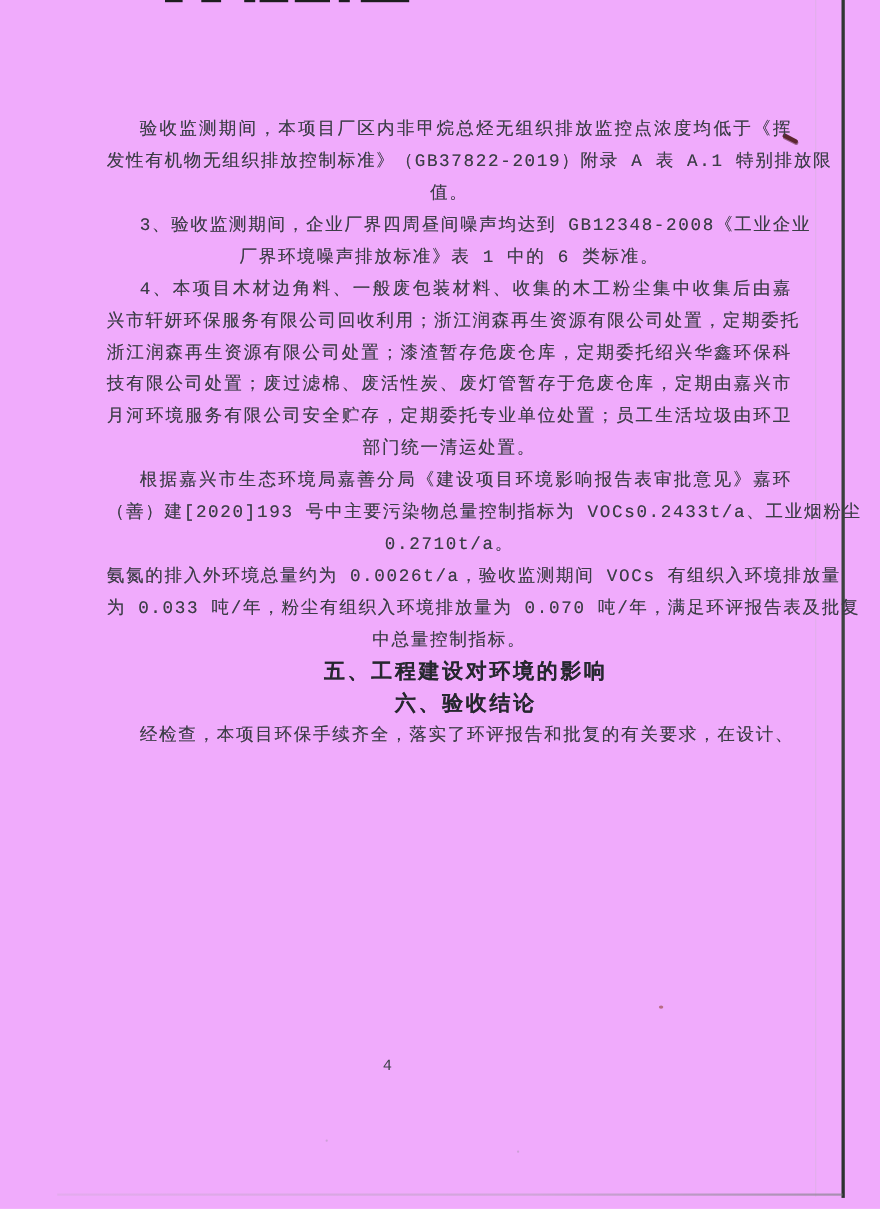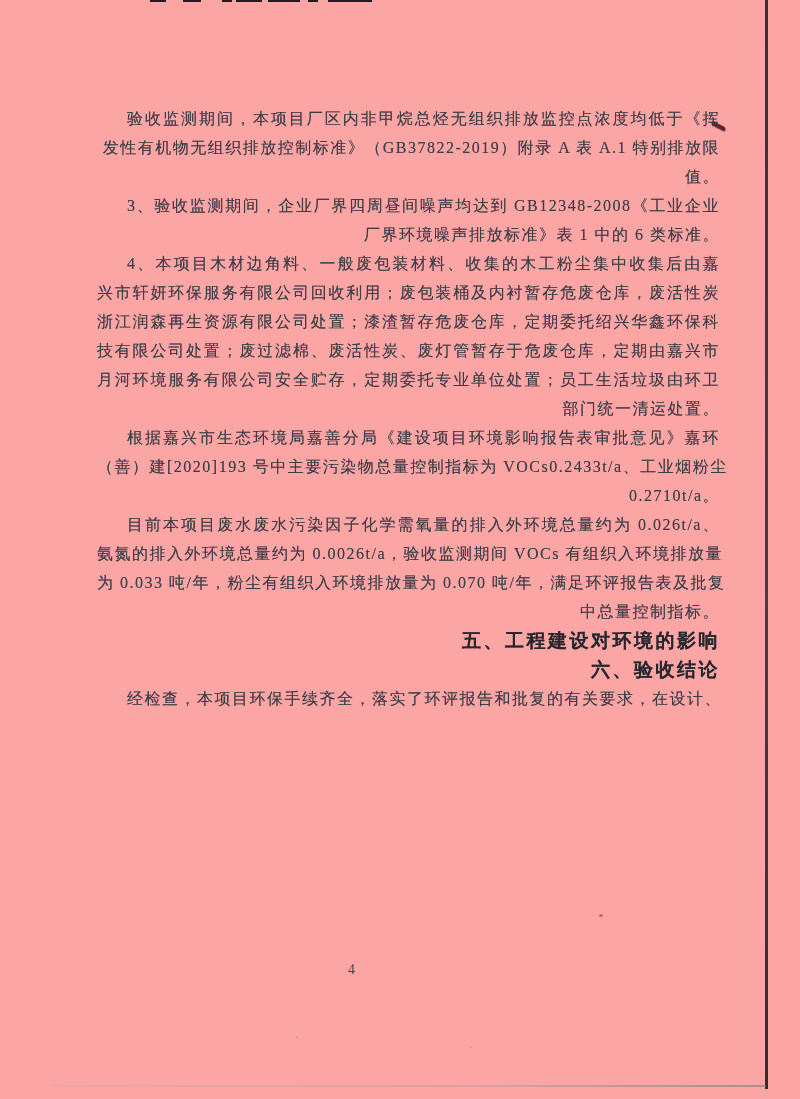--- a/index.html
+++ b/index.html
@@ -4,40 +4,40 @@
 <style>
   html, body {
     margin: 0;
     padding: 0;
     background: #ffffff;
   }
   .page {
     position: relative;
     width: 800px;
     height: 1099px;
-    background: #fca5a5;
+    background: #f0abfc;
     overflow: hidden;
-    font-family: Liberation Serif, serif;
+    font-family: Liberation Mono, monospace;
   }
   
   .doc {
     position: absolute;
     left: 97px;
     top: 104px;
     width: 623px;
     color: #3c3d47;
     font-size: 16px;
     line-height: 29px;
     letter-spacing: 1.5px;
     text-shadow: 0 0 0.5px rgba(60,61,71,0.55);
   }
   .para { margin: 0; }
   .ln {
     white-space: nowrap;
-    text-align: right;
+    text-align: center;
   }
   .ln.justify {
     text-align: justify;
     text-align-last: justify;
   }
   .ln.indent { text-indent: 30px; }
   .para.heading .ln {
     font-weight: bold;
     font-size: 19px;
     color: #26272f;
@@ -137,33 +137,32 @@
         <div class="ln indent justify">验收监测期间，本项目厂区内非甲烷总烃无组织排放监控点浓度均低于《挥</div>
         <div class="ln">发性有机物无组织排放控制标准》（GB37822-2019）附录 A 表 A.1 特别排放限</div>
         <div class="ln">值。</div>
       </div>
       <div class="para">
         <div class="ln indent justify">3、验收监测期间，企业厂界四周昼间噪声均达到 GB12348-2008《工业企业</div>
         <div class="ln">厂界环境噪声排放标准》表 1 中的 6 类标准。</div>
       </div>
       <div class="para">
         <div class="ln indent justify">4、本项目木材边角料、一般废包装材料、收集的木工粉尘集中收集后由嘉</div>
-        <div class="ln justify">兴市轩妍环保服务有限公司回收利用；废包装桶及内衬暂存危废仓库，废活性炭</div>
+        <div class="ln justify">兴市轩妍环保服务有限公司回收利用；浙江润森再生资源有限公司处置，定期委托</div>
         <div class="ln justify">浙江润森再生资源有限公司处置；漆渣暂存危废仓库，定期委托绍兴华鑫环保科</div>
         <div class="ln justify">技有限公司处置；废过滤棉、废活性炭、废灯管暂存于危废仓库，定期由嘉兴市</div>
         <div class="ln justify">月河环境服务有限公司安全贮存，定期委托专业单位处置；员工生活垃圾由环卫</div>
         <div class="ln">部门统一清运处置。</div>
       </div>
       <div class="para">
         <div class="ln indent justify">根据嘉兴市生态环境局嘉善分局《建设项目环境影响报告表审批意见》嘉环</div>
         <div class="ln justify">（善）建[2020]193 号中主要污染物总量控制指标为 VOCs0.2433t/a、工业烟粉尘</div>
         <div class="ln">0.2710t/a。</div>
       </div>
       <div class="para">
-        <div class="ln indent justify">目前本项目废水废水污染因子化学需氧量的排入外环境总量约为 0.026t/a、</div>
         <div class="ln justify">氨氮的排入外环境总量约为 0.0026t/a，验收监测期间 VOCs 有组织入环境排放量</div>
         <div class="ln justify">为 0.033 吨/年，粉尘有组织入环境排放量为 0.070 吨/年，满足环评报告表及批复</div>
         <div class="ln">中总量控制指标。</div>
       </div>
       <div class="para heading">
         <div class="ln indent">五、工程建设对环境的影响</div>
       </div>
       <div class="para heading">
         <div class="ln indent">六、验收结论</div>
       </div>

